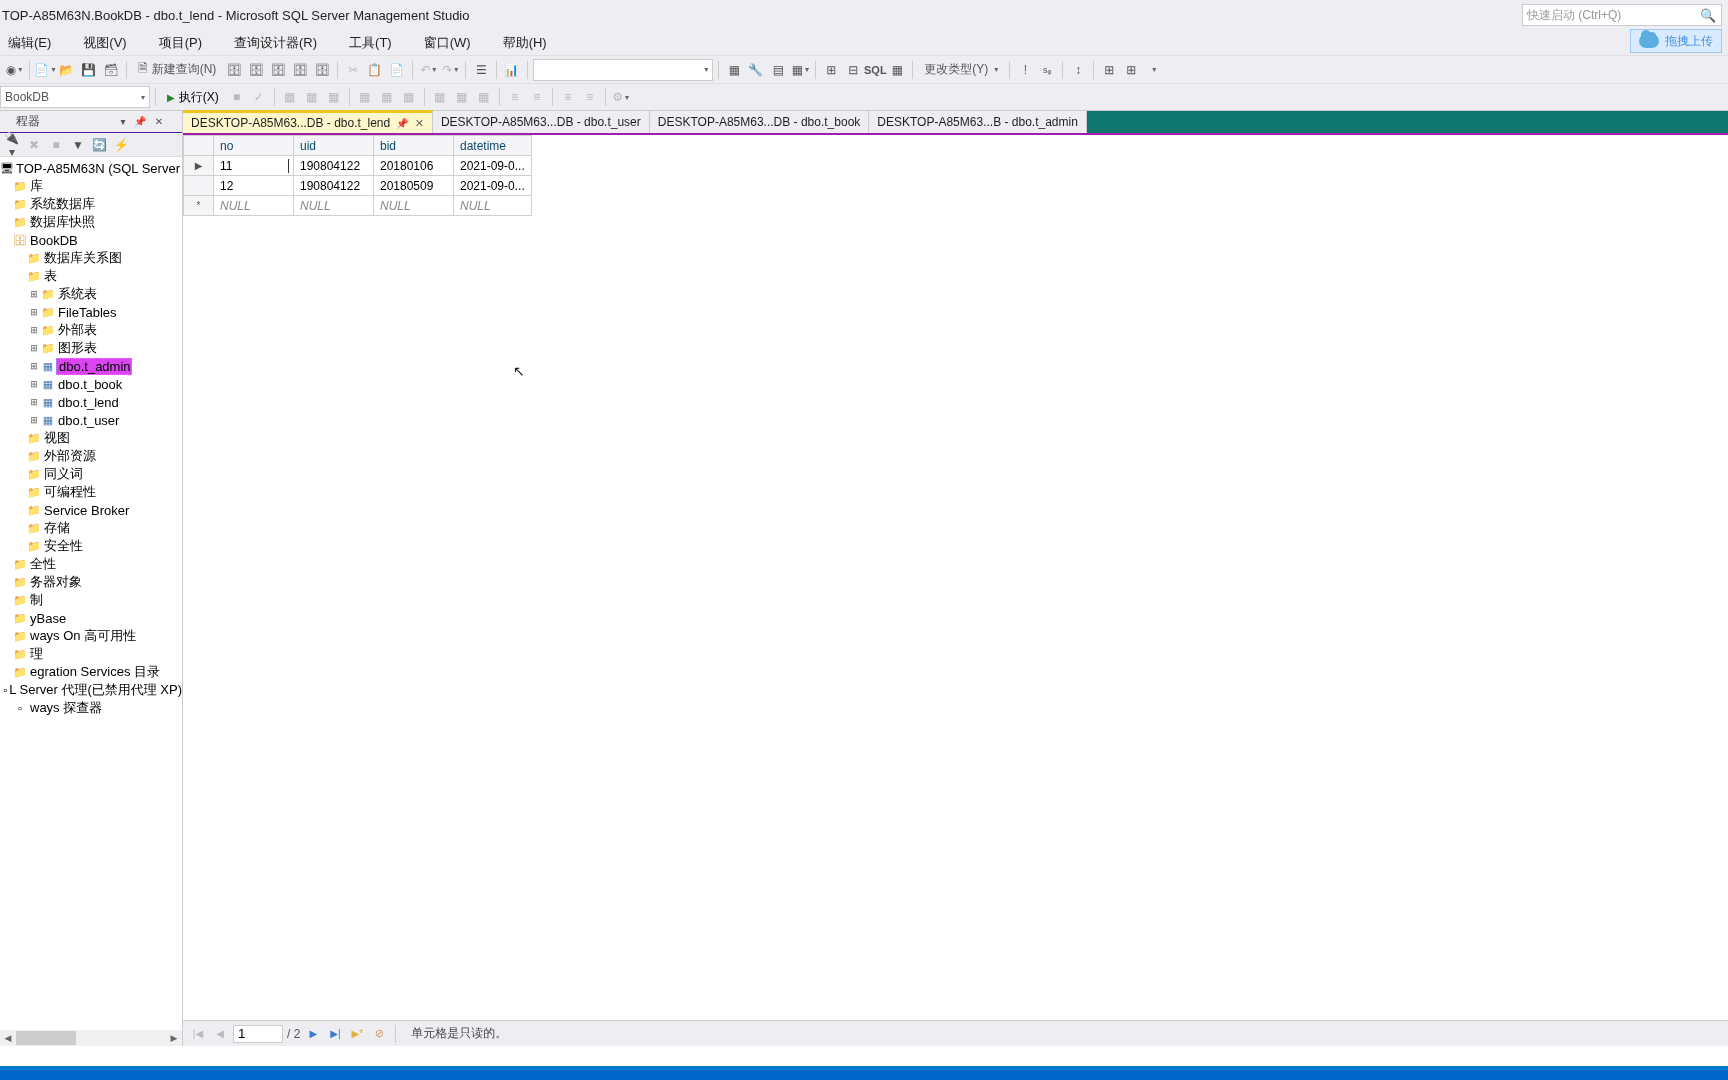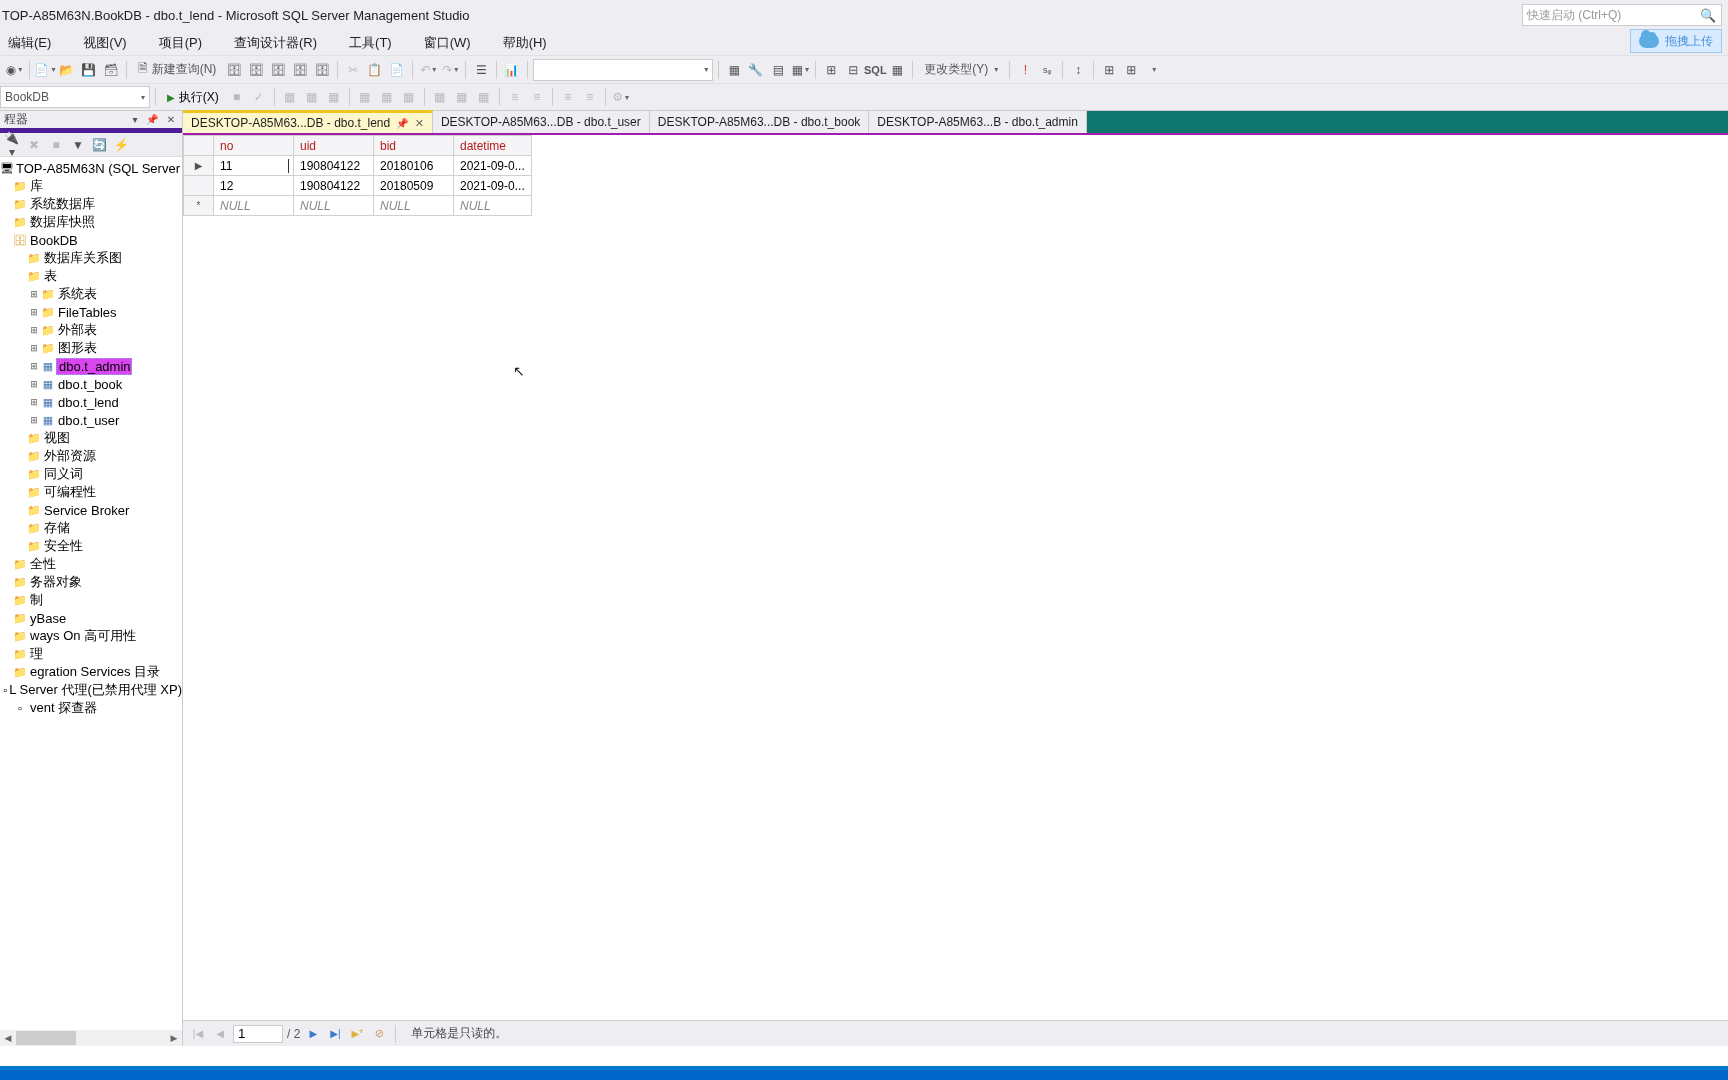--- a/index.html
+++ b/index.html
@@ -33,21 +33,21 @@
 .db-combo { width: 150px; height: 22px; border: 1px solid #ccc; background: #fff; display: flex; align-items: center; justify-content: space-between; padding: 0 4px; color: #555; }
 .db-combo::after { content: "▾"; font-size: 8px; color: #666; }
 .exec-btn { display: flex; align-items: center; gap: 4px; padding: 0 6px; height: 22px; }
 .exec-btn .play { color: #2a8a2a; font-size: 10px; }
 
 
 .main { display: flex; height: calc(100% - 145px); position: relative; }
 
 
 .oe { width: 183px; background: #fff; border-right: 1px solid #ccc; display: flex; flex-direction: column; overflow: hidden; }
-.oe-header { height: 22px; background: #eeeef2; display: flex; align-items: center; justify-content: space-between; padding: 0 4px; font-size: 12px; color: #444; border-bottom: 5px solid #4c1d95; }
+.oe-header { height: 22px; background: #eeeef2; display: flex; align-items: center; justify-content: space-between; padding: 0 16px; font-size: 12px; color: #444; border-bottom: 1px solid #4c1d95; }
 .oe-header .right { display: flex; gap: 4px; align-items: center; }
 .oe-header .ico { font-size: 10px; color: #555; cursor: default; width: 14px; text-align: center; }
 .oe-toolbar { height: 24px; background: #eeeef2; display: flex; align-items: center; gap: 6px; padding: 0 4px; border-bottom: 1px solid #ddd; }
 .oe-toolbar .ico { font-size: 12px; color: #555; width: 16px; text-align: center; }
 .oe-tree { flex: 1; overflow: hidden; font-size: 13px; padding-top: 2px; position: relative; }
 .tree-node { display: flex; align-items: center; height: 18px; white-space: nowrap; padding-left: 0; }
 .tree-node .exp { width: 12px; font-size: 9px; color: #666; text-align: center; }
 .tree-node .nico { width: 16px; text-align: center; font-size: 11px; }
 .tree-node .lbl { padding-left: 2px; }
 .tree-node.sel .lbl { background: #d946ef; border: 1px dotted #7eb4ea; }
@@ -64,21 +64,21 @@
 .doc-tabs { height: 24px; background: #0f766e; display: flex; align-items: stretch; border-bottom: 2px solid #a21caf; }
 .doc-tab { display: flex; align-items: center; padding: 0 8px; gap: 6px; font-size: 12px; border-right: 1px solid #ccc; background: #eeeef2; color: #1e1e1e; position: relative; }
 .doc-tab.active { background: #fff7cc; border-top: 3px solid #f0c420; padding-top: 0; margin-top: -1px; }
 .doc-tab .pin { font-size: 10px; color: #888; }
 .doc-tab .close { font-size: 11px; color: #666; }
 
 
 .grid-wrap { flex: 1; overflow: auto; position: relative; }
 .grid { border-collapse: collapse; font-size: 12px; }
 .grid th, .grid td { border: 1px solid #d0d0d0; padding: 2px 6px; height: 20px; text-align: left; background: #fff; }
-.grid th { background: #f5f5f7; font-weight: normal; color: #b91c1c; }
+.grid th { background: #f5f5f7; font-weight: normal; color: #0c4a6e; }
 .grid .rowhead { width: 30px; background: #f5f5f7; text-align: center; color: #555; font-size: 10px; }
 .grid .null { font-style: italic; color: #888; }
 .grid .col-no { width: 80px; }
 .grid .col-uid { width: 80px; }
 .grid .col-bid { width: 80px; }
 .cursor-cell { position: relative; }
 .cursor-cell::after { content: ""; position: absolute; right: 4px; top: 3px; width: 1px; height: 14px; background: #333; }
 
 
 .mouse-cursor { position: absolute; left: 330px; top: 228px; font-size: 14px; color: #222; pointer-events: none; }
@@ -375,21 +375,21 @@
             <span class="lbl">egration Services 目录</span>
           </div>
           <div class="tree-node" style="padding-left: 0px;">
             <span class="exp"></span>
             <span class="nico">▫</span>
             <span class="lbl">L Server 代理(已禁用代理 XP)</span>
           </div>
           <div class="tree-node" style="padding-left: 0px;">
             <span class="exp"></span>
             <span class="nico">▫</span>
-            <span class="lbl">vent 探查器</span>
+            <span class="lbl">ways 探查器</span>
           </div>
         </div>
       <div class="oe-scroll">
         <span class="arr">◀</span>
         <div class="track">
             <div class="thumb"></div>
           </div>
         <span class="arr">▶</span>
       </div>
     </div>

